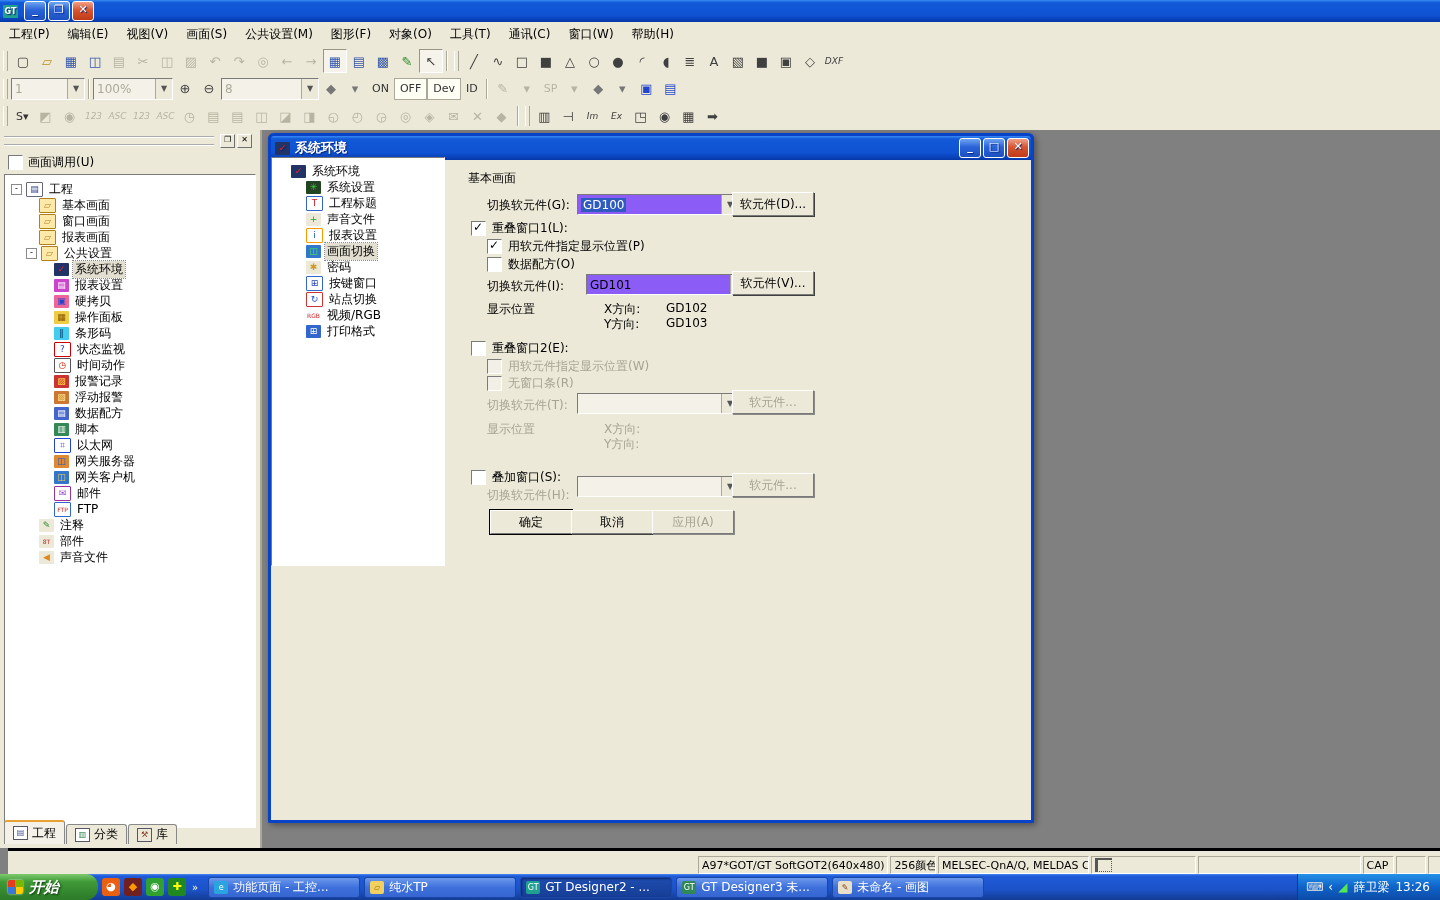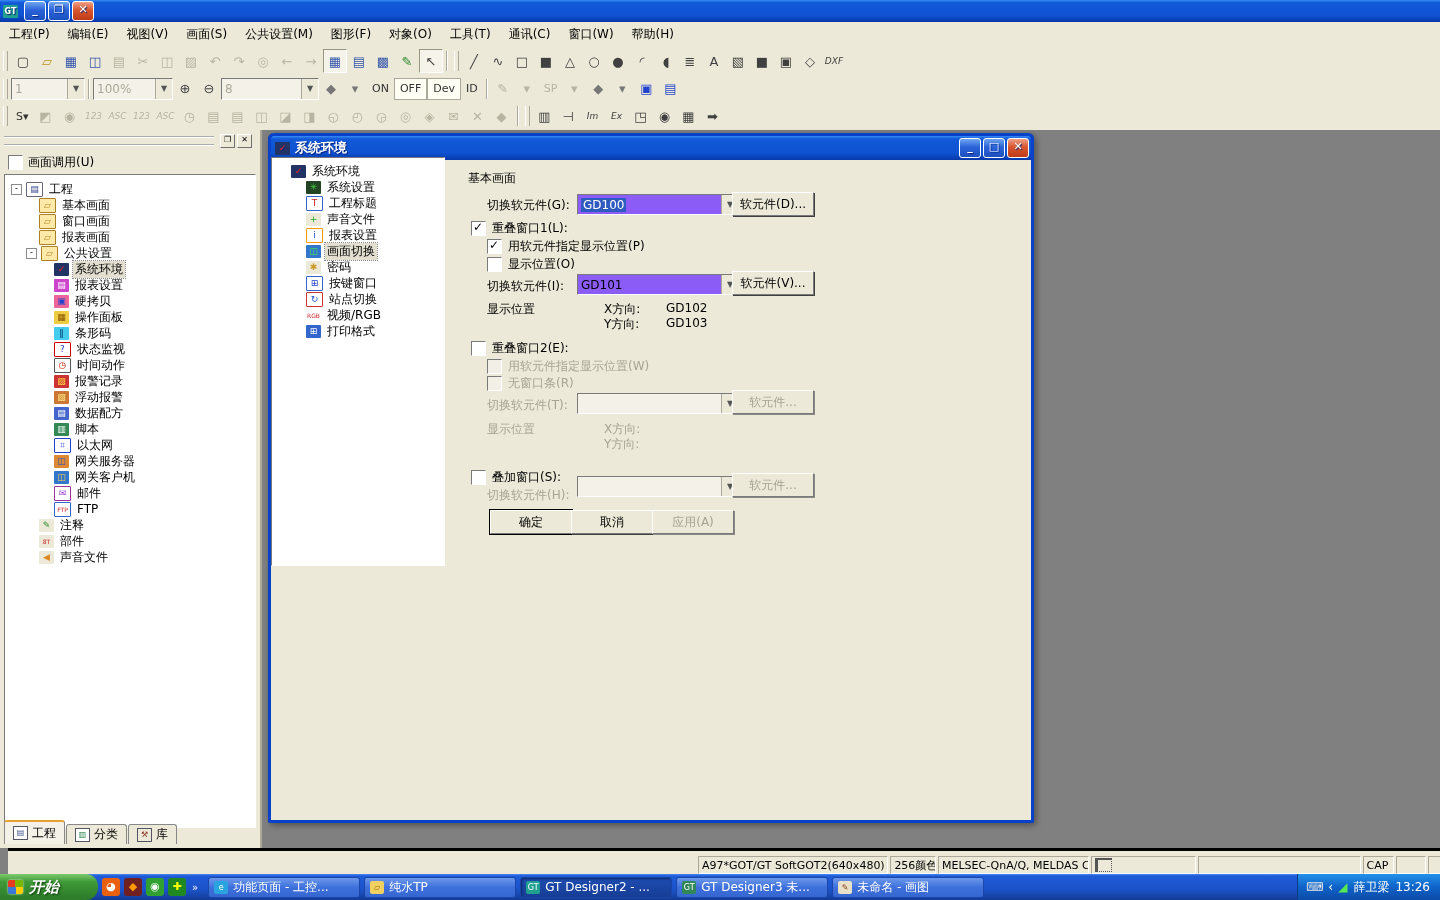--- a/index.html
+++ b/index.html
@@ -496,25 +496,25 @@
     <div class="cbrow" style="left:200px;top:63px">
         <span class="cb ck"></span>
         <span>重叠窗口1(L):</span>
       </div>
     <div class="cbrow" style="left:216px;top:81px">
         <span class="cb ck"></span>
         <span>用软元件指定显示位置(P)</span>
       </div>
     <div class="cbrow" style="left:216px;top:99px">
         <span class="cb"></span>
-        <span>显示位置(O)</span>
+        <span>数据配方(O)</span>
       </div>
 
     <div class="lbl" style="left:216px;top:121px">切换软元件(I):</div>
-    <div class="combo dcombo" style="left:306px;top:117px">
+    <div class="combo dcombo" style="left:315px;top:117px">
       <span class="val">GD101</span>
         <span class="arr">▼</span>
     </div>
     <div class="dbtn" style="left:461px;top:114px">软元件(V)...</div>
 
     <div class="lbl" style="left:216px;top:144px">显示位置</div>
     <div class="lbl" style="left:333px;top:144px">X方向:</div>
     <div class="lbl" style="left:395px;top:144px">GD102</div>
     <div class="lbl" style="left:333px;top:159px">Y方向:</div>
     <div class="lbl" style="left:395px;top:159px">GD103</div>

